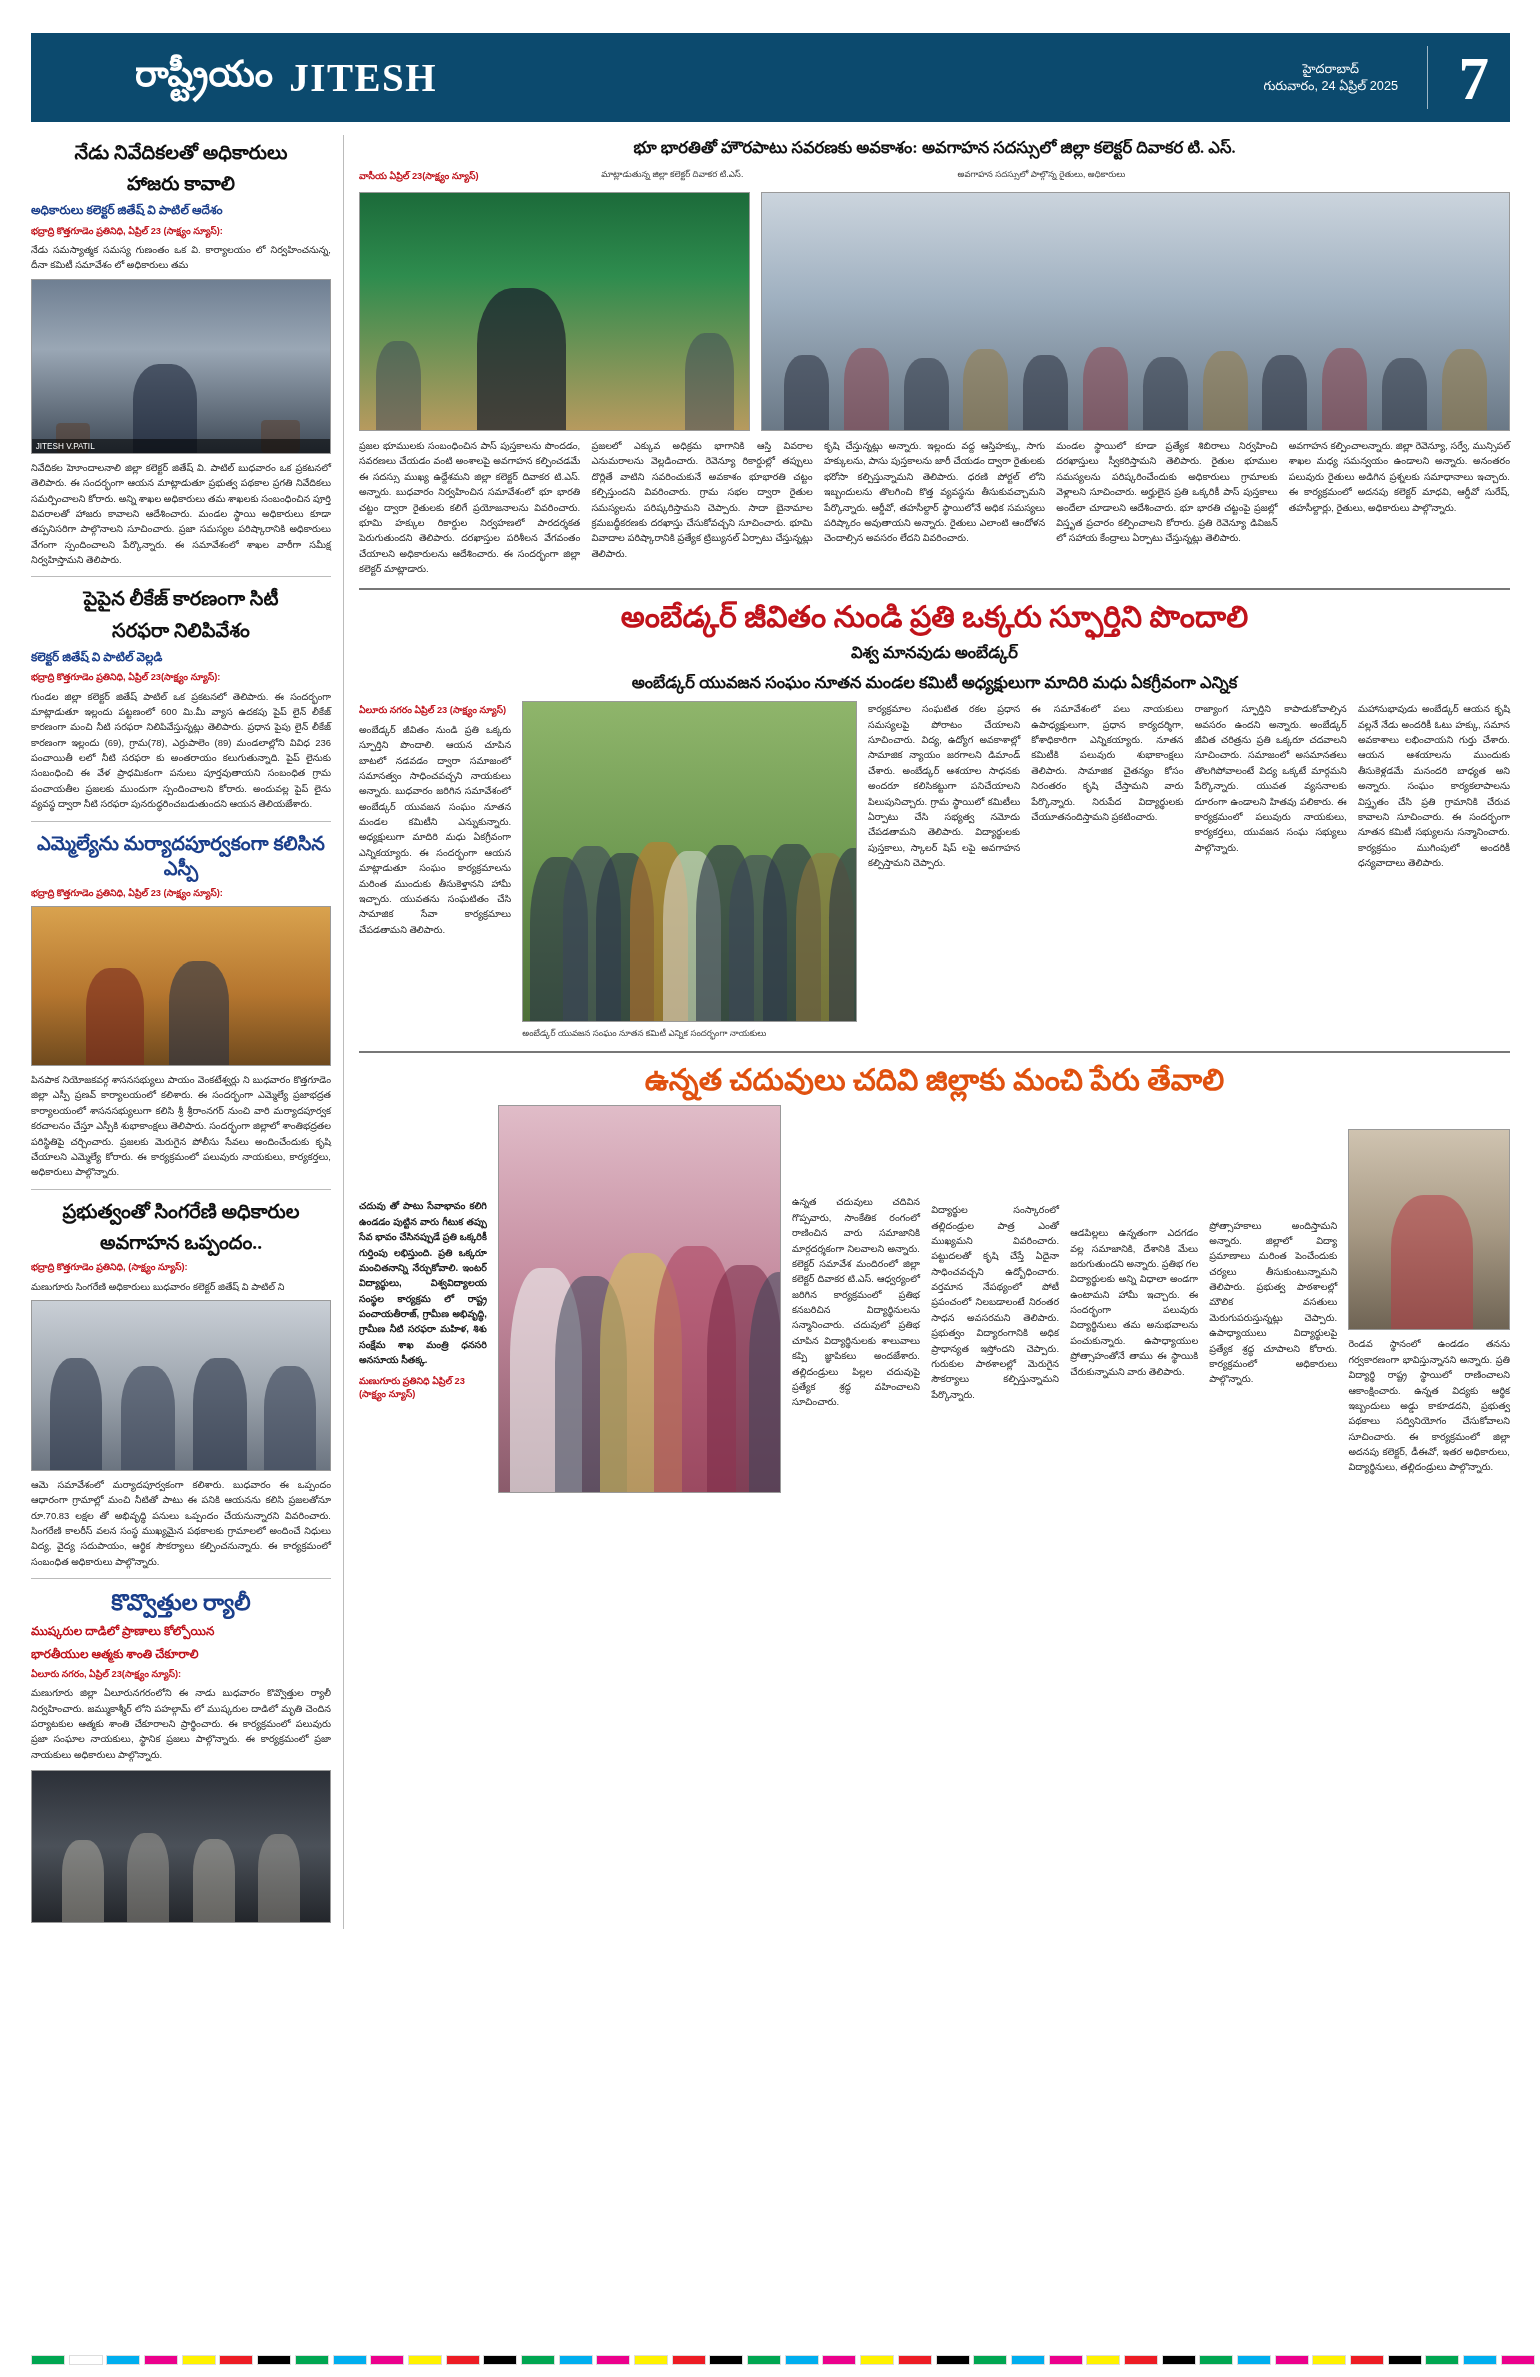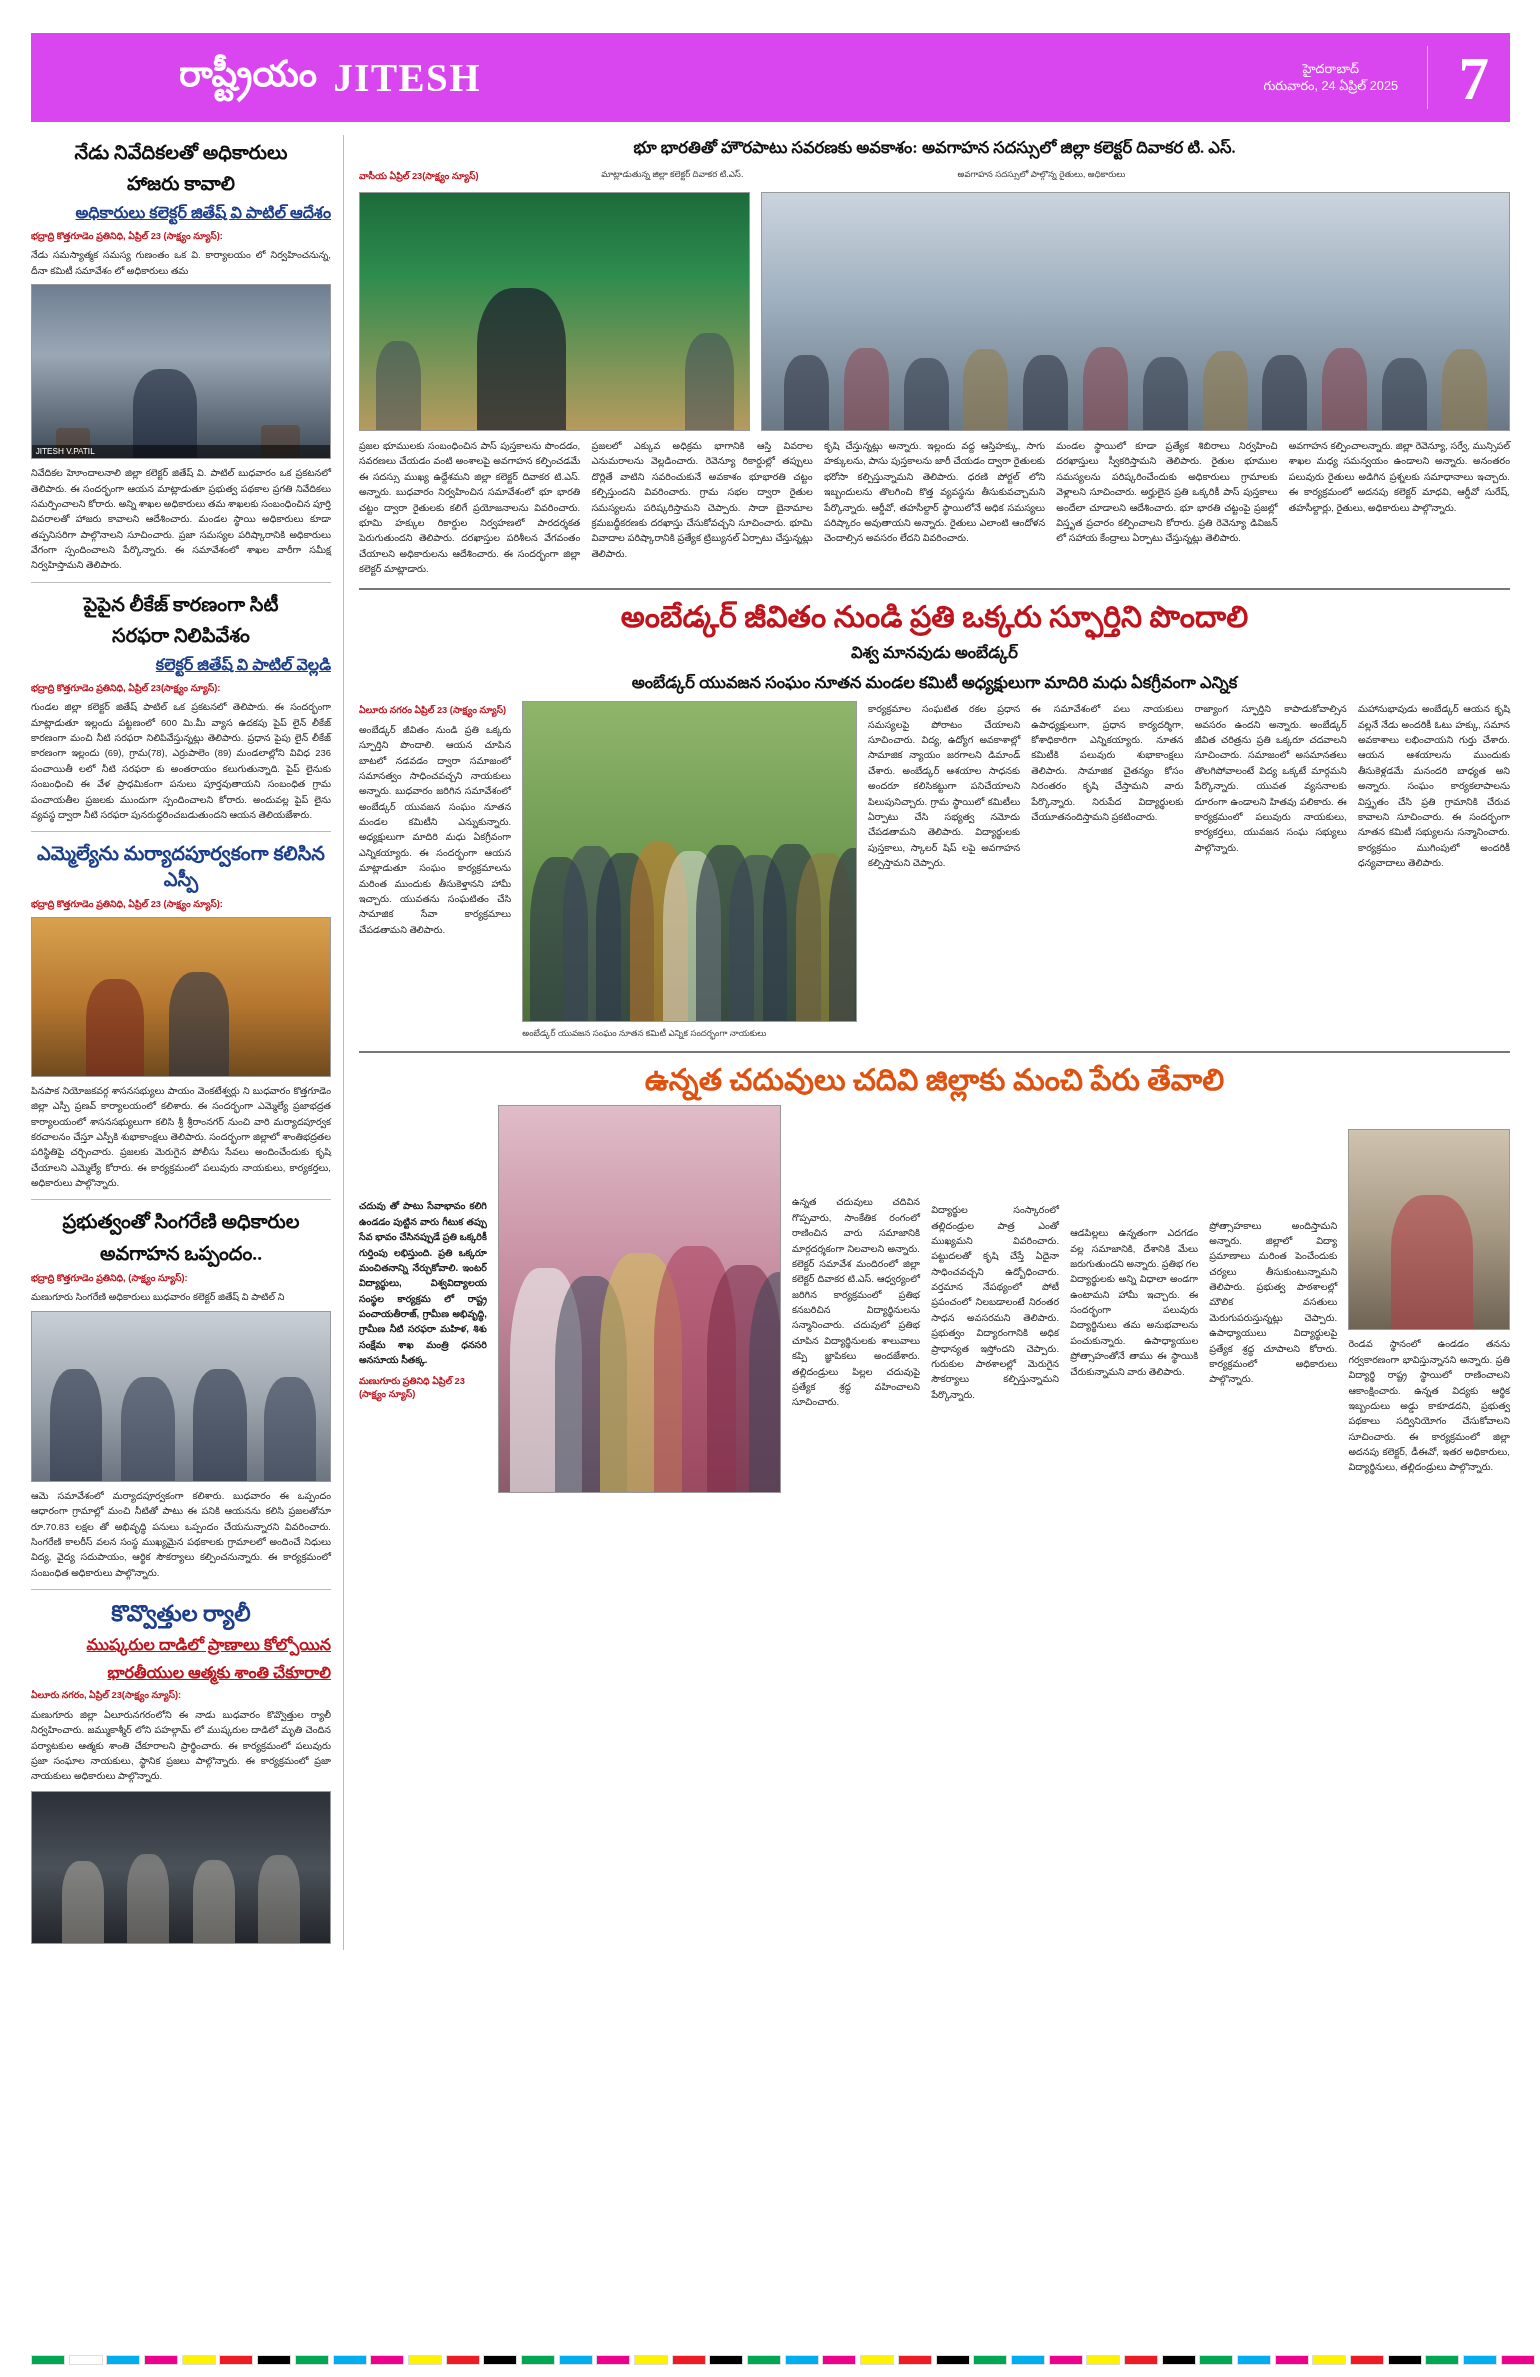--- a/index.html
+++ b/index.html
@@ -29,25 +29,24 @@
     display:flex; align-items:center; justify-content:center;
   }
   .mast-left .brand {
     font-family:"Liberation Serif", serif;
     font-size:55px; font-weight:bold;
     color:#c0131b;
     letter-spacing:0.7px;
   }
   .mast-right {
     flex:1;
-    background:#d946ef;
+    background:#0c4a6e;
     display:flex; align-items:center;
     position:relative;
     color:#fff;
-    padding-left:44px;
   }
   .mast-right .sec-te {
     font-family:"Liberation Serif", serif;
     font-size:36px; font-weight:bold;
     margin-left:104px;
   }
   .mast-right .sec-en {
     font-family:"Liberation Serif", serif;
     font-size:39px; font-weight:bold;
     letter-spacing:1.5px;
@@ -79,24 +78,23 @@
   .lead-head {
     font-family:"Liberation Serif", serif;
     font-weight:bold; color:#111;
     font-size:19.4px; line-height:1.3;
     text-align:center;
     margin:4.5px 0 6px;
   }
   .sub-head {
     font-family:"Liberation Serif", serif;
     font-weight:bold; color:#c0131b;
-    font-size:16px; line-height:1.35;
-    text-align:right;
+    font-size:12px; line-height:1.35;
+    text-align:left;
     margin:3px 0 6px;
-    text-decoration:underline;
   }
   .sub-head.blue { color:#1b3f8b; }
   .byline {
     font-size:9.3px; color:#c0131b; font-weight:bold;
     margin:3px 0 4.5px; line-height:1.4;
   }
   .body-te {
     font-size:9.5px; line-height:1.62; text-align:justify;
     color:#1a1a1a;
   }

